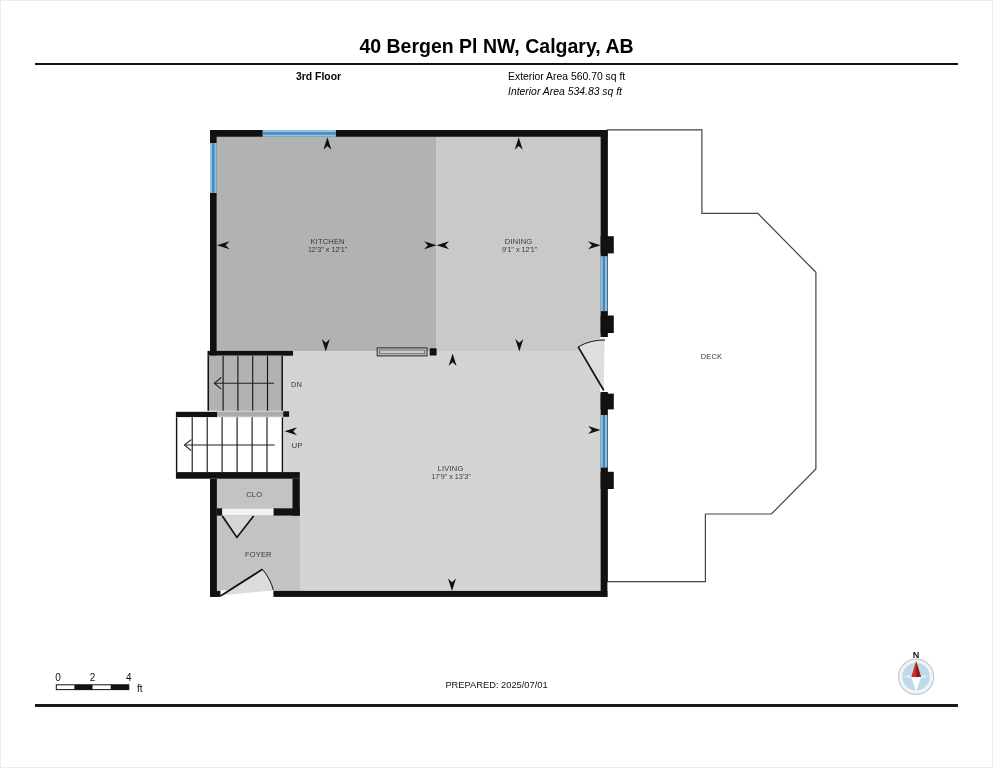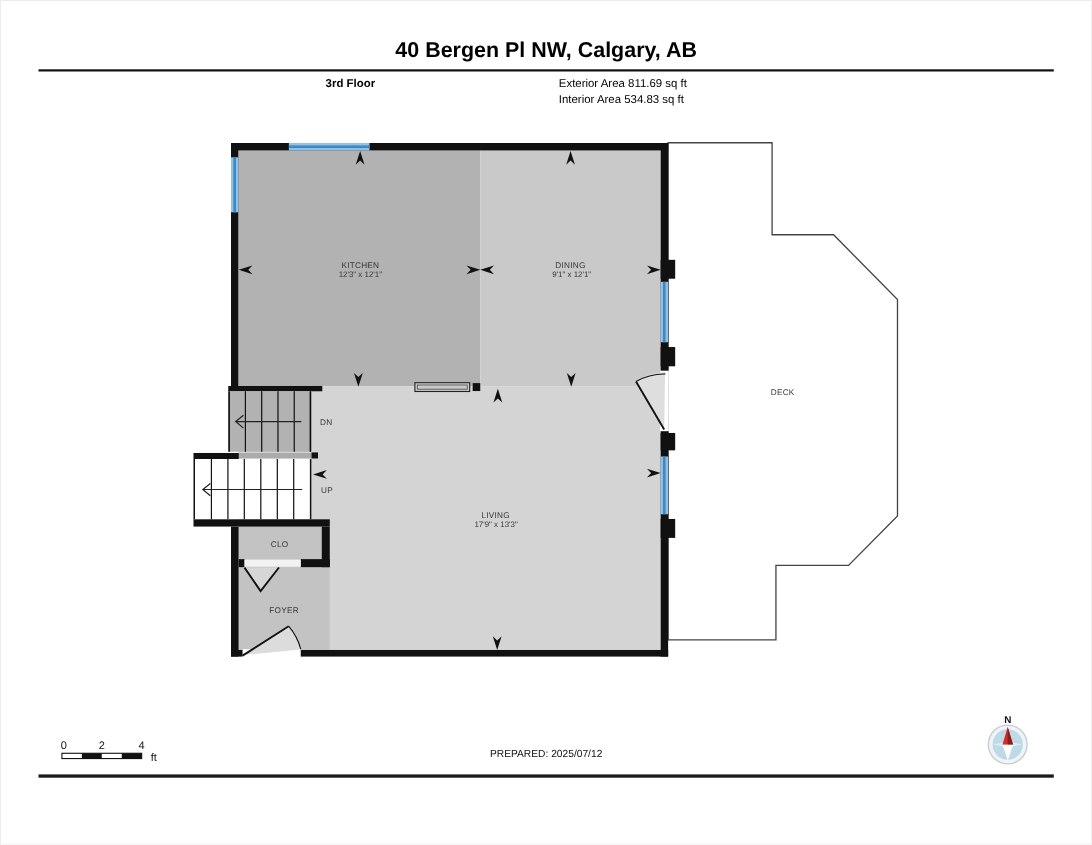--- a/index.html
+++ b/index.html
@@ -12,23 +12,23 @@
 <div id="page">
 
   <div class="abs" style="left:0;top:0;width:991px;height:766px;border:1px solid #ececec;"></div>
 
   <div class="abs" style="left:0;top:35px;width:993px;text-align:center;font-size:19.5px;font-weight:bold;color:#000;letter-spacing:0px;">40 Bergen Pl NW, Calgary, AB</div>
 
   <div class="abs" style="left:34.5px;top:62.5px;width:923px;height:2px;background:#111;"></div>
 
   <div class="abs" style="left:296px;top:71px;width:200px;text-align:left;font-size:10.4px;font-weight:bold;color:#000;">3rd Floor</div>
 
-  <div class="abs" style="left:508px;top:71px;font-size:10.4px;color:#000;">Exterior Area 811.69 sq ft</div>
-
-  <div class="abs" style="left:508px;top:86px;font-size:10.4px;color:#000;">Interior Area 534.83 sq ft</div>
+  <div class="abs" style="left:508px;top:71px;font-size:10.4px;color:#000;">Exterior Area 560.70 sq ft</div>
+
+  <div class="abs" style="left:508px;top:86px;font-size:10.4px;color:#000;font-style:italic;">Interior Area 534.83 sq ft</div>
 
   <svg class="abs" style="left:0;top:0;" width="993" height="768" viewBox="0 0 993 768">
 
     <g>
       <polygon points="607.4,129.8 701.9,129.8 701.9,213.4 757.8,213.4 815.9,272.3 815.9,469 771.4,514 705.4,514 705.4,581.7 607.4,581.7" fill="#ffffff" stroke="#444" stroke-width="1.2"></polygon>
       <text x="711.5" y="359" font-size="7.5" fill="#383838" text-anchor="middle" letter-spacing="0.2">DECK</text>
     </g>
 
     <rect x="216.7" y="136.8" width="219.9" height="214.2" fill="#b2b2b2"></rect>
 
@@ -216,17 +216,17 @@
       <circle cx="916.1" cy="676.8" r="17.6" fill="#eef5f9" stroke="#c9c9c9" stroke-width="1.2"></circle>
       <circle cx="916.1" cy="676.8" r="13.8" fill="#bfd9e7"></circle>
       <polygon points="903,676.8 916.1,674 929.2,676.8 916.1,679.6" fill="#ddedf5"></polygon>
       <polygon points="916.1,660.9 911.3,677 921,677 916.1,660.9" fill="#d42a2a"></polygon>
       <polygon points="916.1,660.9 916.1,677 921,677" fill="#8e1d1d"></polygon>
       <polygon points="911.3,677 921,677 916.2,691.2" fill="#fdfefe"></polygon>
       <text x="916.1" y="657.5" font-size="9" font-weight="bold" fill="#111" text-anchor="middle">N</text>
     </g>
   </svg>
 
-  <div class="abs" style="left:0;top:679.8px;width:993px;text-align:center;font-size:9.3px;color:#111;">PREPARED: 2025/07/12</div>
+  <div class="abs" style="left:0;top:679.8px;width:993px;text-align:center;font-size:9.3px;color:#111;">PREPARED: 2025/07/01</div>
 
   <div class="abs" style="left:35px;top:704.3px;width:922.5px;height:2.5px;background:#1a1a1a;"></div>
 
 </div>
 
 </body></html>

